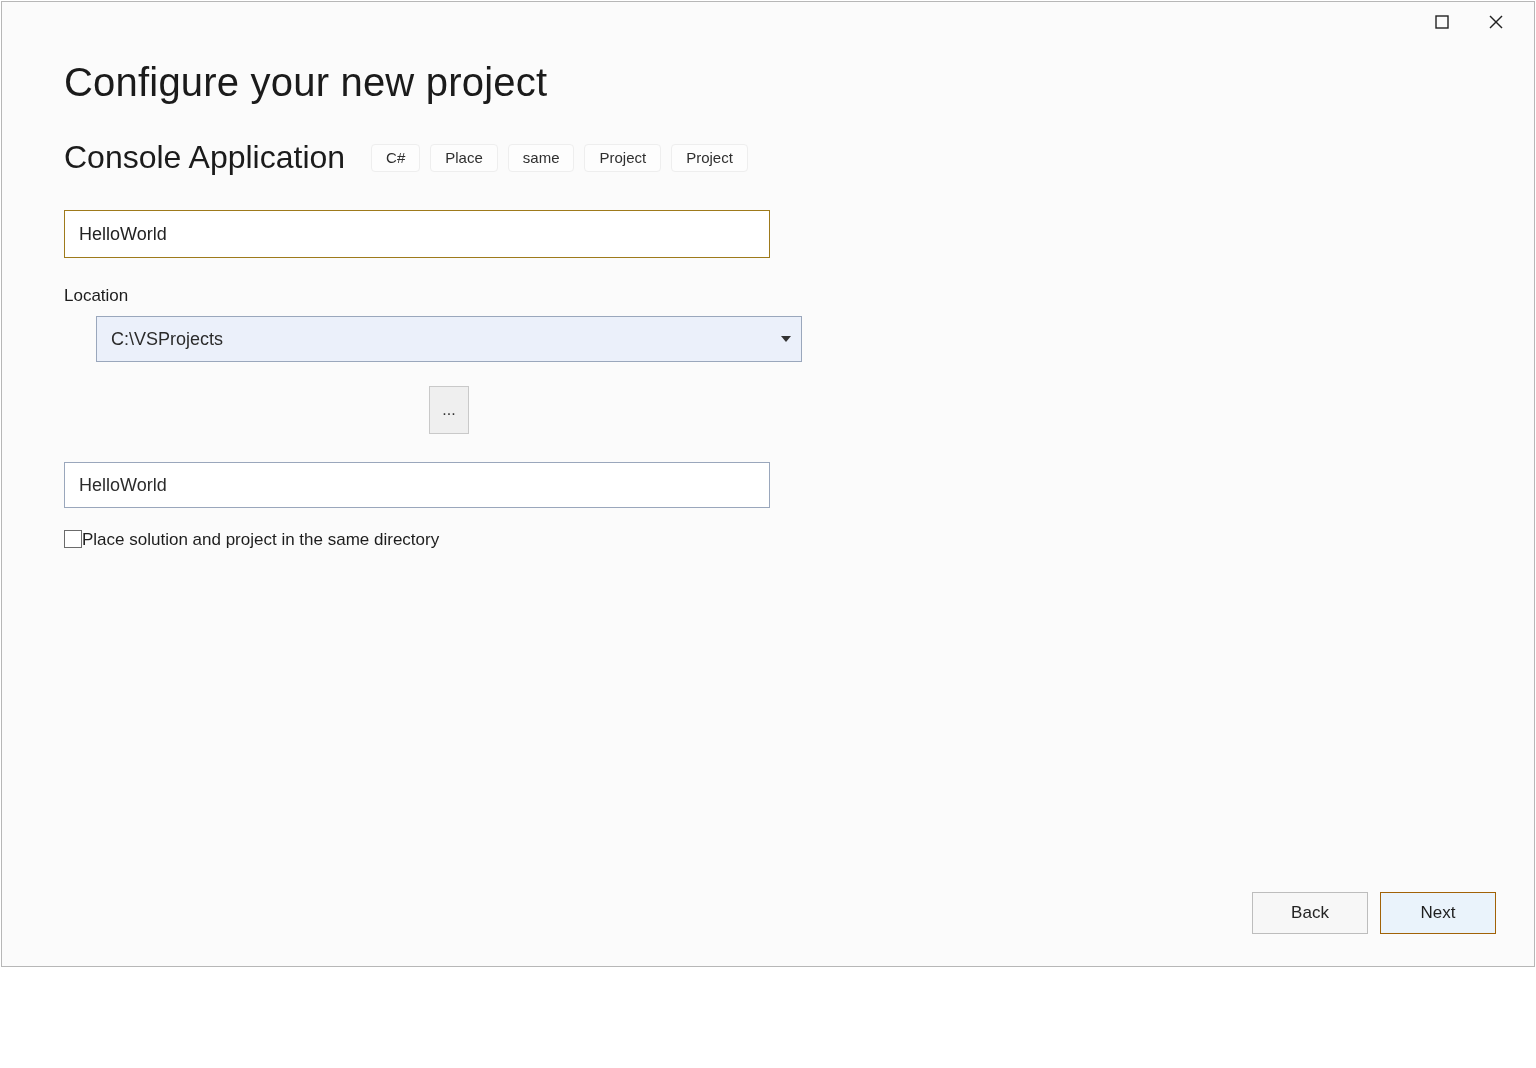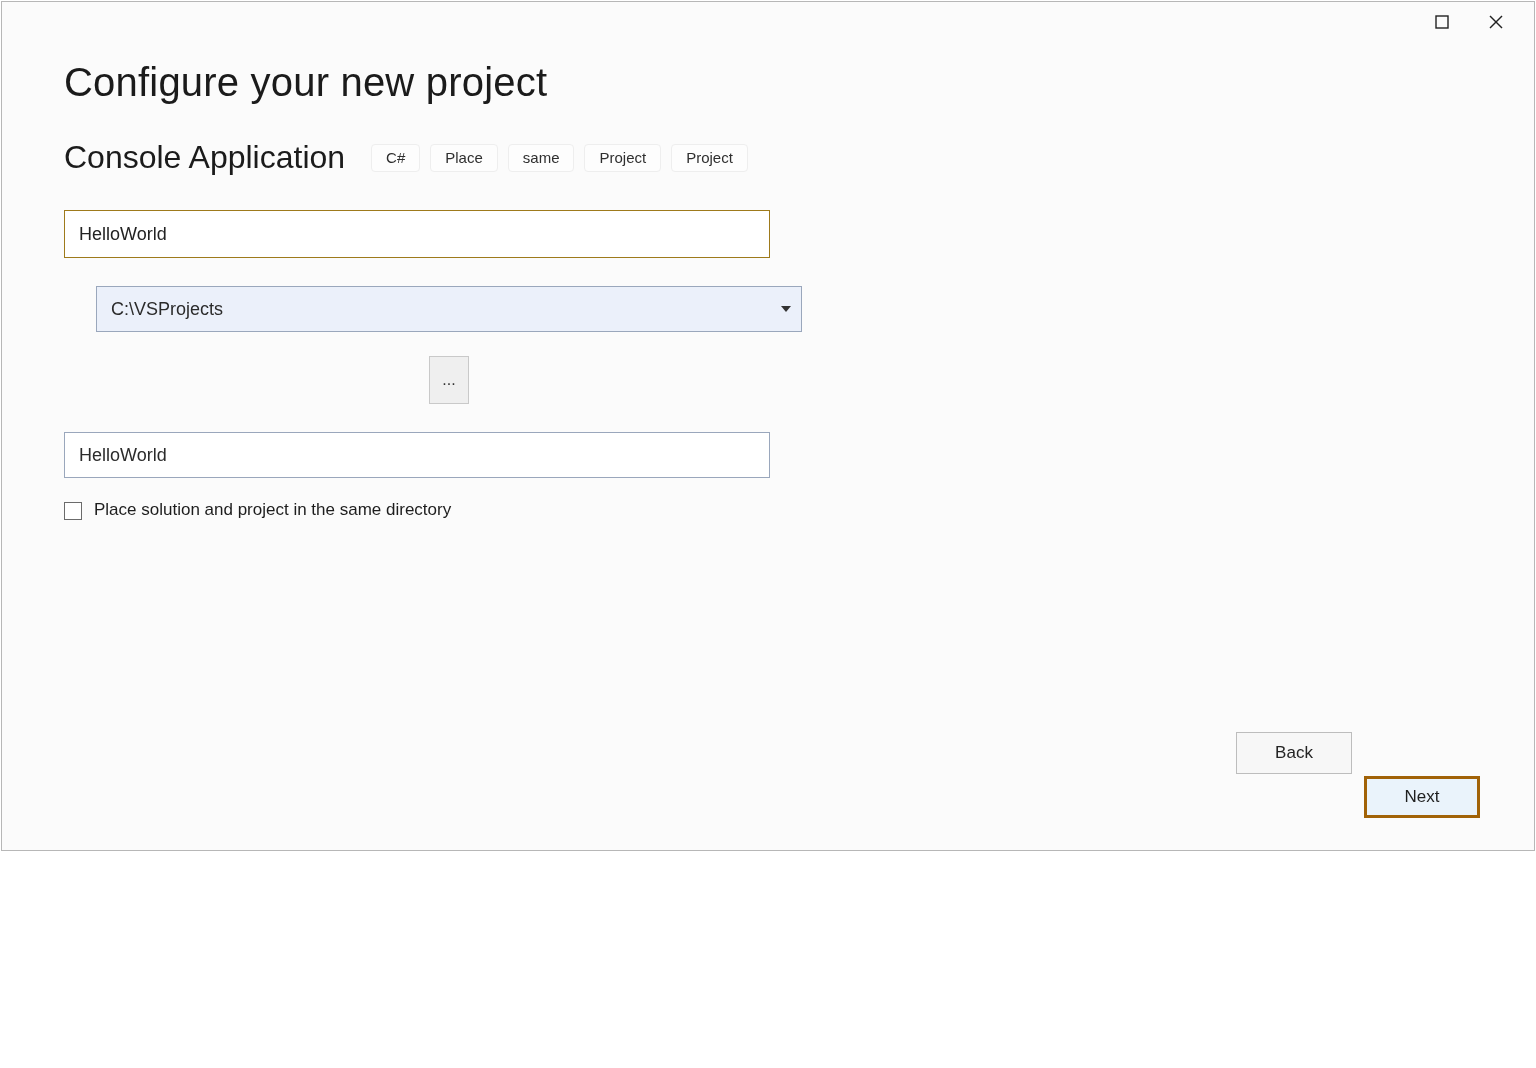--- a/index.html
+++ b/index.html
@@ -1,17 +1,17 @@
 <!DOCTYPE html>
 <html><head>
   <meta charset="utf-8">
   <style>
     * { box-sizing: border-box; margin: 0; padding: 0; }
     html, body { width: 1536px; height: 1068px; font-family: "Segoe UI", Arial, sans-serif; background: #fff; overflow: hidden; }
-    .window { position: relative; width: 1534px; height: 850px; margin: 1px; background: #fbfbfb; border: 1px solid #b7b7b7; }
+    .window { position: relative; width: 1534px; height: 966px; margin: 1px; background: #fbfbfb; border: 1px solid #b7b7b7; }
     .titlebar { position: absolute; top: 0; right: 0; height: 40px; display: flex; align-items: center; gap: 34px; padding-right: 28px; }
     .tb-btn { width: 20px; height: 20px; display: flex; align-items: center; justify-content: center; color: #222; cursor: default; }
     .tb-btn svg { display: block; }
     .content { position: absolute; left: 62px; top: 58px; right: 62px; bottom: 0; }
     .page-title { font-size: 40px; font-weight: 350; color: #1b1b1b; letter-spacing: 0.2px; }
     .subtitle-row { margin-top: 34px; display: flex; align-items: center; gap: 26px; }
     .subtitle { font-size: 32px; font-weight: 400; color: #1b1b1b; }
     .tags { display: flex; gap: 10px; }
     .tag { display: inline-flex; align-items: center; height: 28px; padding: 0 14px; border: 1px solid #eee; border-radius: 4px; background: #fdfdfd; font-size: 15px; color: #2f2f2f; }
     .form { margin-top: 34px; width: 770px; }
@@ -19,27 +19,27 @@
     .field-project { width: 706px; }
     .input-project { width: 706px; height: 48px; border: 1px solid #9e7a1b; background: #fff; padding: 0 14px; font-size: 18px; color: #222; outline: none; }
     .loc-row { display: flex; align-items: center; gap: 24px; margin-top: 0; flex-direction: column; }
     .combo { position: relative; width: 706px; height: 46px; border: 1px solid #9aa7bc; background: #ebf0fa; display: flex; align-items: center; padding: 0 14px; font-size: 18px; color: #2b2b2b; }
     .combo .arrow { position: absolute; right: 10px; top: 50%; transform: translateY(-50%); }
     .combo .arrow svg { display:block; }
     .browse-btn { width: 40px; height: 48px; border: 1px solid #c9c9c9; background: #efefef; display: flex; align-items: center; justify-content: center; font-size: 16px; color: #333; }
     .group { margin-top: 28px; }
     .info-icon { width: 18px; height: 18px; border-radius: 50%; background: #0b7fd6; color: #fff; display: inline-flex; align-items: center; justify-content: center; font-size: 12px; font-weight: 700; font-style: italic; font-family: Georgia, "Times New Roman", serif; }
     .input-solution { width: 706px; height: 46px; border: 1px solid #9aa7bc; background: #fff; padding: 0 14px; font-size: 18px; color: #2b2b2b; outline: none; }
-    .check-row { margin-top: 22px; display: flex; align-items: flex-end; gap: 12px; }
+    .check-row { margin-top: 22px; display: flex; align-items: flex-start; }
     .checkbox { width: 18px; height: 18px; border: 1.5px solid #6b6b6b; background: #fff; }
     .check-label { font-size: 17px; color: #1d1d1d; }
-    .footer { position: absolute; right: 54px; bottom: 32px; display: flex; gap: 12px; border-radius: 13px; }
+    .footer { position: absolute; right: 38px; bottom: 32px; display: flex; gap: 12px; border-radius: 13px; }
     .btn { width: 116px; height: 42px; display: flex; align-items: center; justify-content: center; font-size: 17px; cursor: default; }
     .btn-back { border: 1px solid #bdbdbd; background: #f7f7f7; color: #242424; }
-    .btn-next { border: 3px solid #a16207; background: #eaf3fb; color: #1f1f1f; margin-top: 44px; }
+    .btn-next { border: 1px solid #a16207; background: #eaf3fb; color: #1f1f1f; }
   </style>
 </head>
 <body>
 
 <div class="window">
 
   <div class="titlebar">
     <div class="tb-btn">
       <svg width="14" height="14" viewBox="0 0 14 14">
           <rect x="1" y="1" width="12" height="12" fill="none" stroke="#222" stroke-width="1.4"></rect>
@@ -68,20 +68,21 @@
       </div>
     </div>
 
     <div class="form">
 
       <div class="group">
         <input class="input-project field-project" type="text" value="HelloWorld" style="">
       </div>
 
       <div class="group">
+        <div class="label">Location</div>
         <div class="loc-row">
           <div class="combo">
             <span>C:\VSProjects</span>
             <span class="arrow">
               <svg width="10" height="6" viewBox="0 0 10 6">
                   <polygon points="0,0 10,0 5,6" fill="#333"></polygon>
                 </svg>
             </span>
           </div>
           <div class="browse-btn">...</div>

